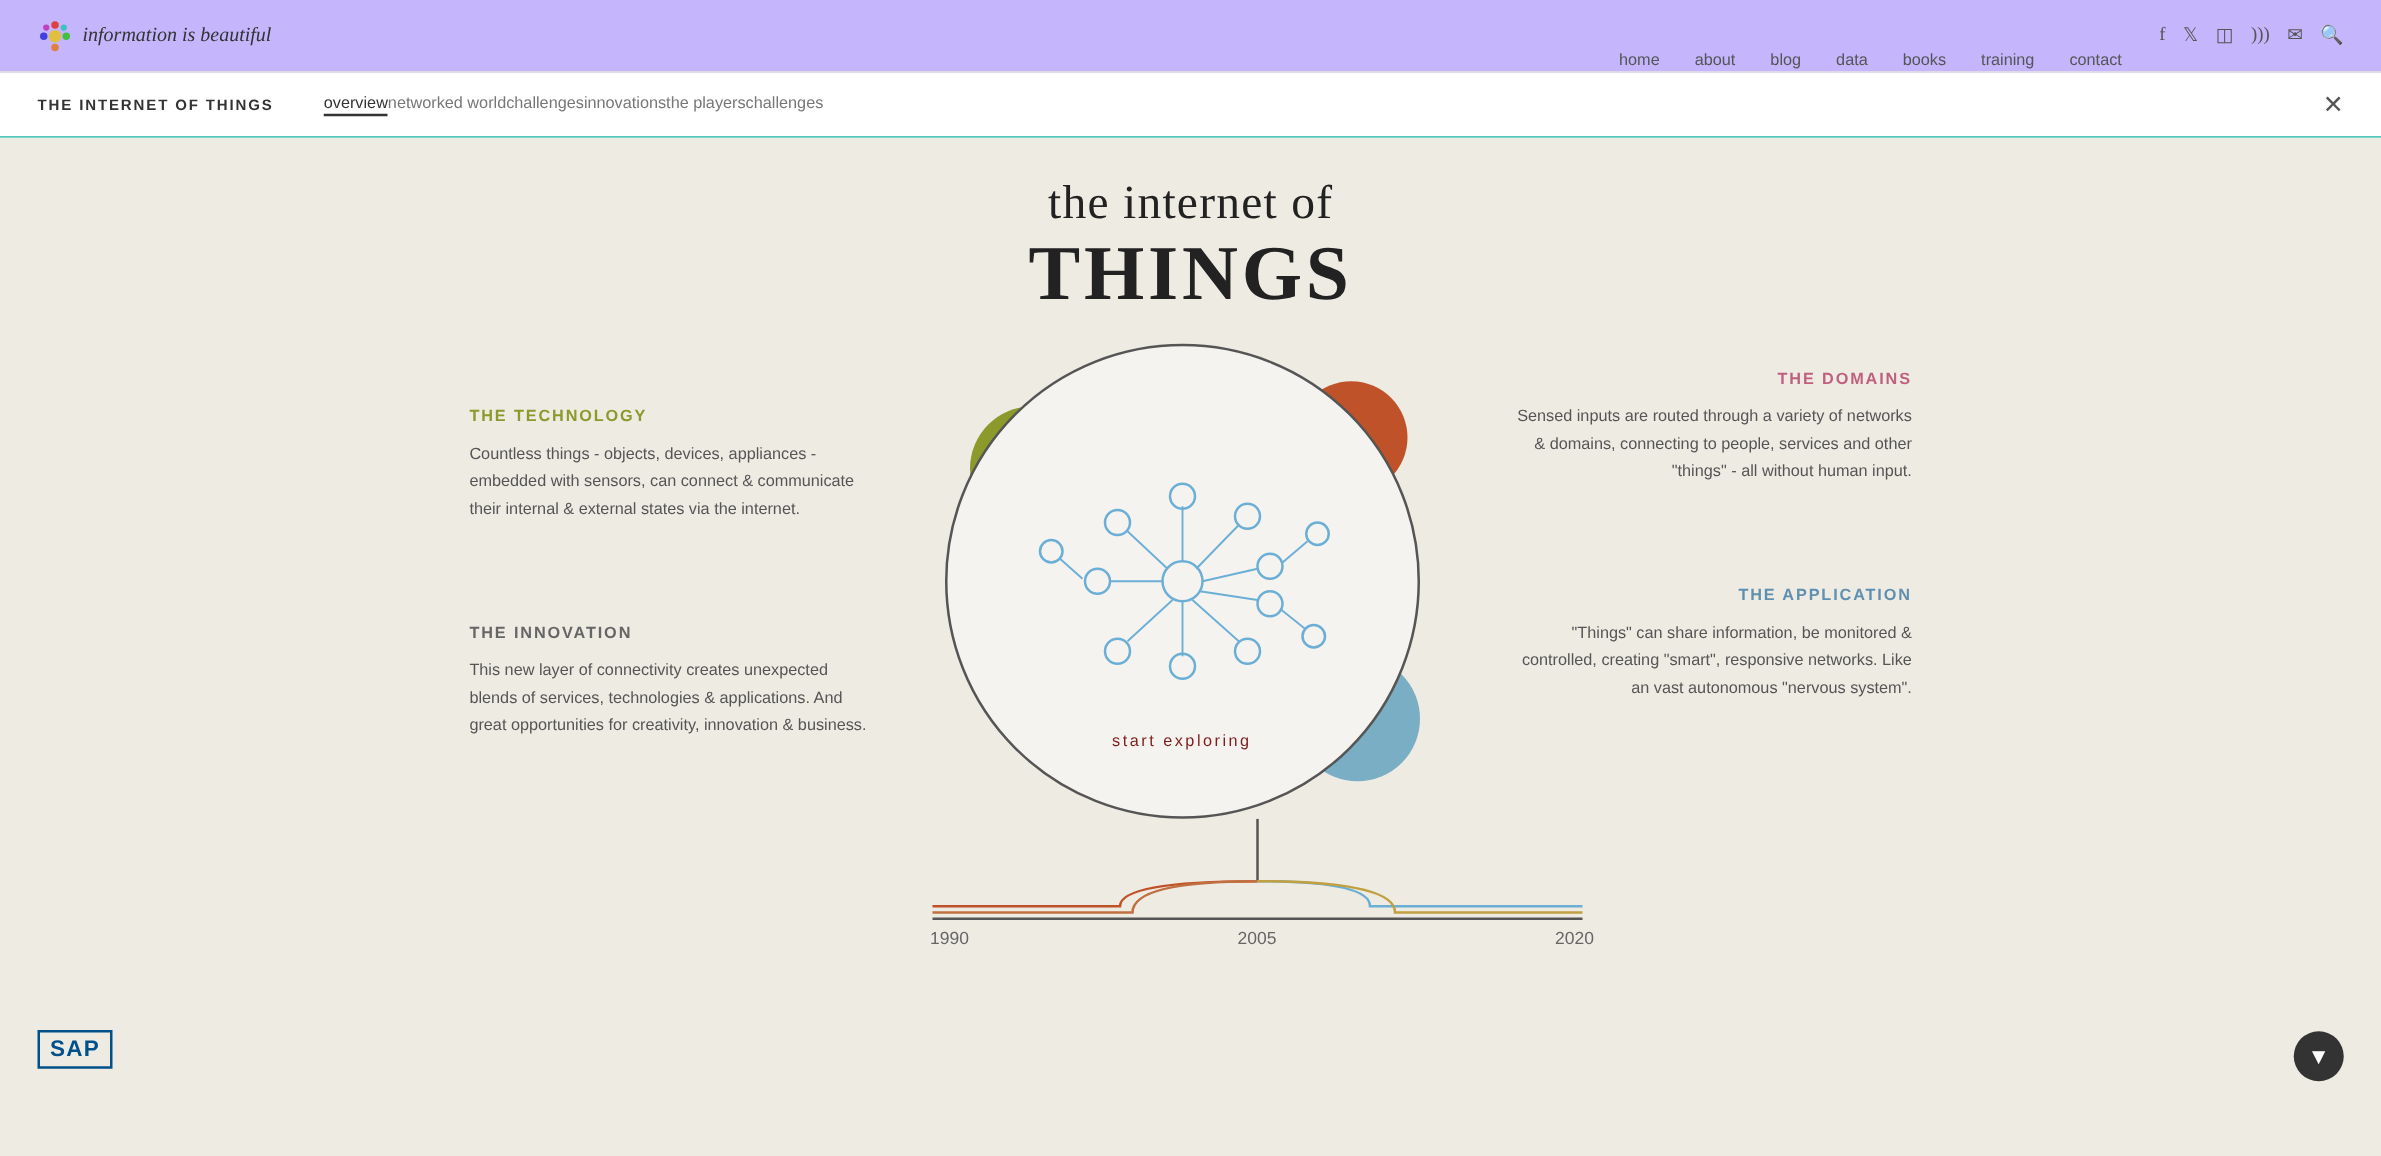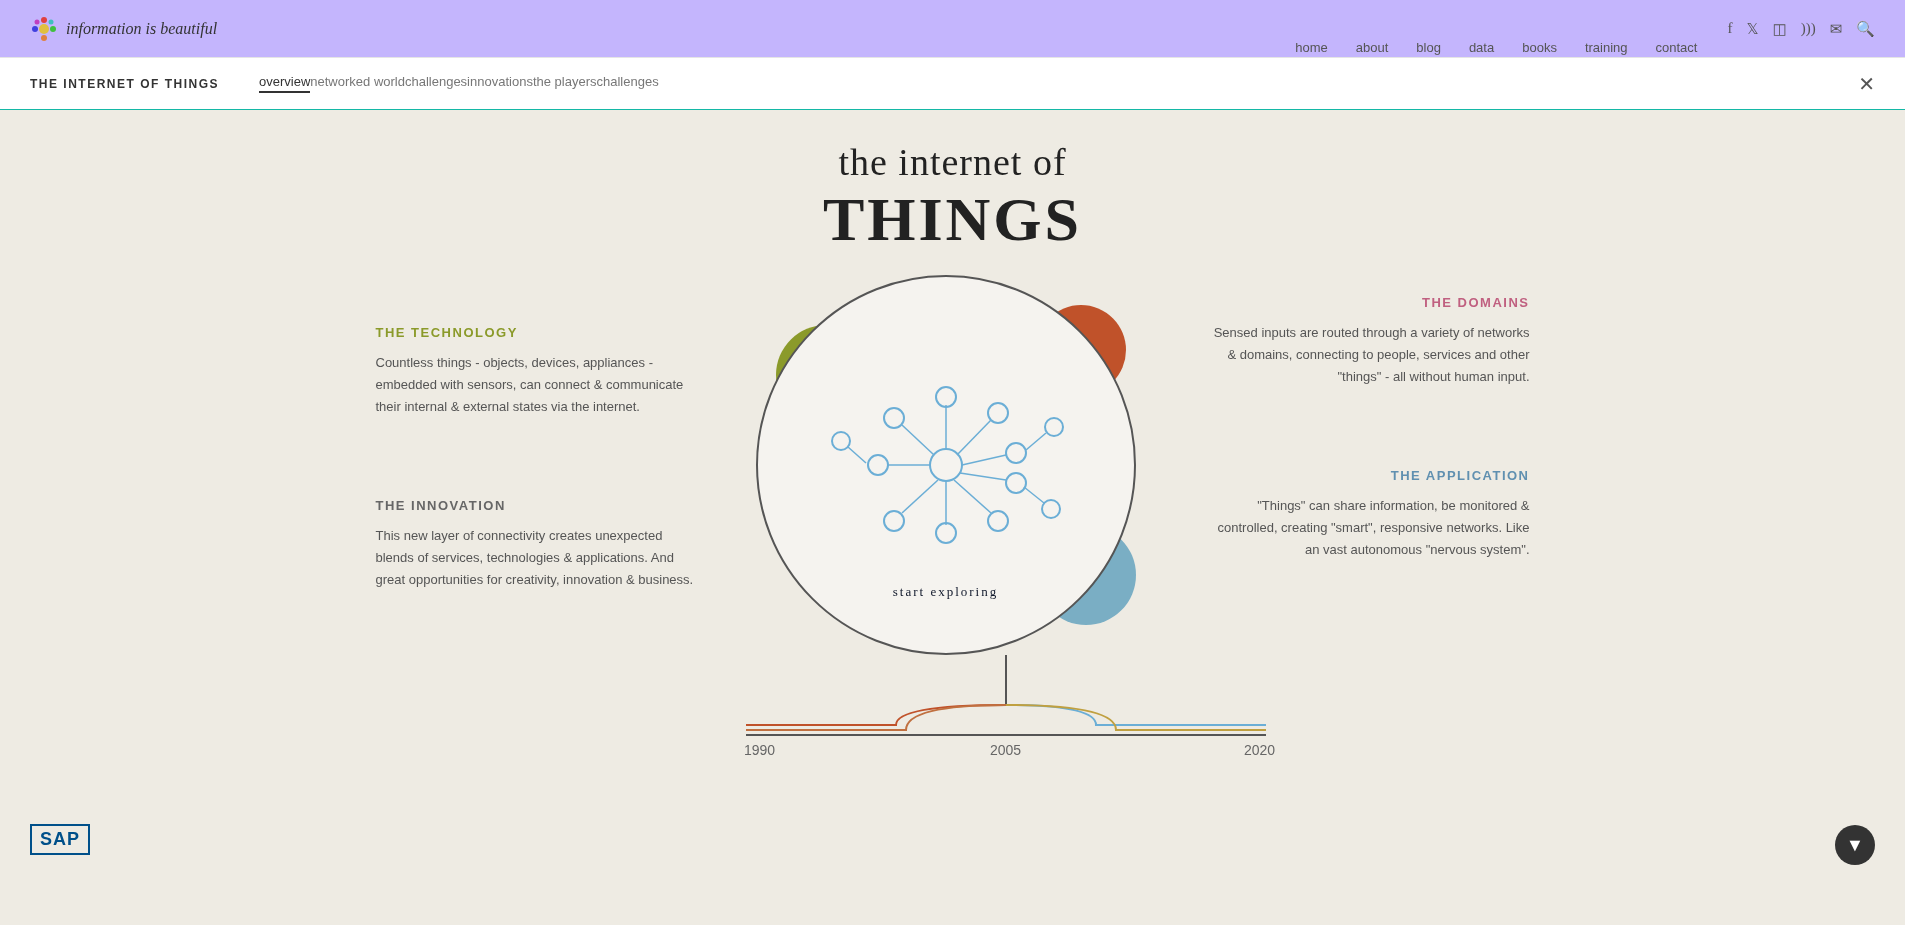--- a/index.html
+++ b/index.html
@@ -230,24 +230,24 @@
       transform: translate(-50%, -50%);
       width: 280px;
       height: 280px;
     }
 
     .start-exploring {
       position: absolute;
       bottom: 55px;
       left: 50%;
       transform: translateX(-50%);
-      font-family: Liberation Serif, serif;
+      font-family: Liberation Sans, sans-serif;
       font-size: 13px;
       letter-spacing: 2px;
-      color: #0f172a;
+      color: #7f1d1d;
       white-space: nowrap;
       margin-top: 24px;
     }
 
     
     .right-col {
       width: 320px;
       display: flex;
       flex-direction: column;
       gap: 80px;

